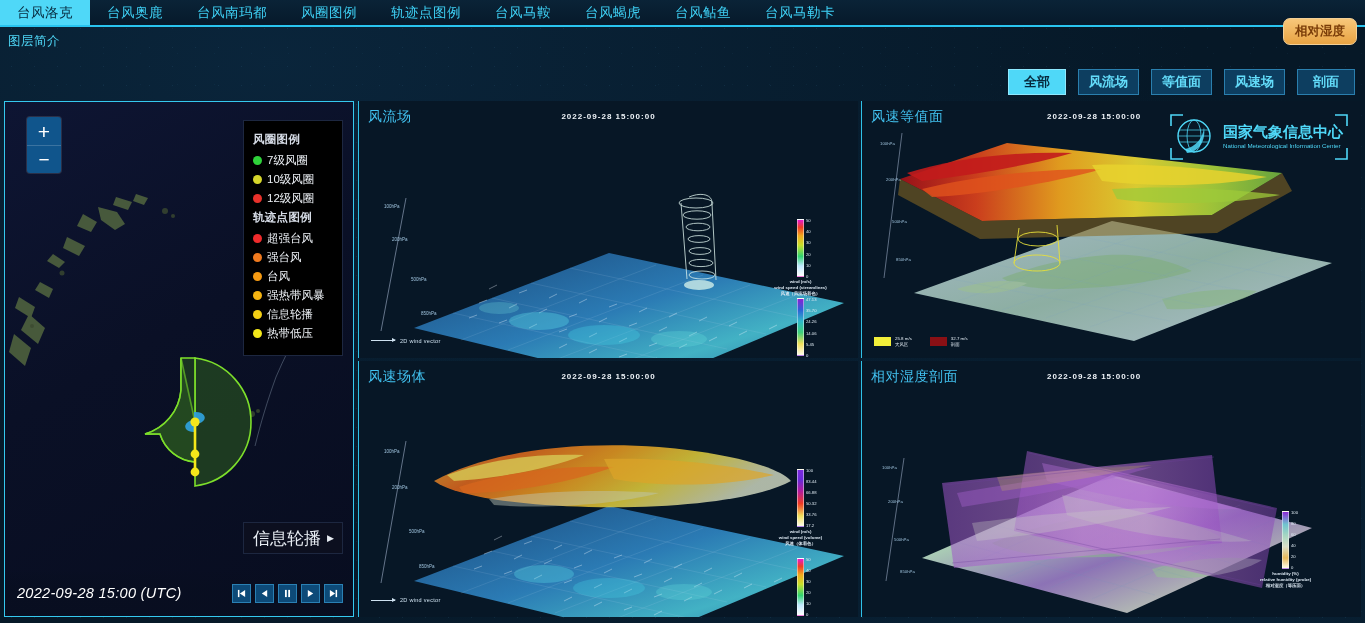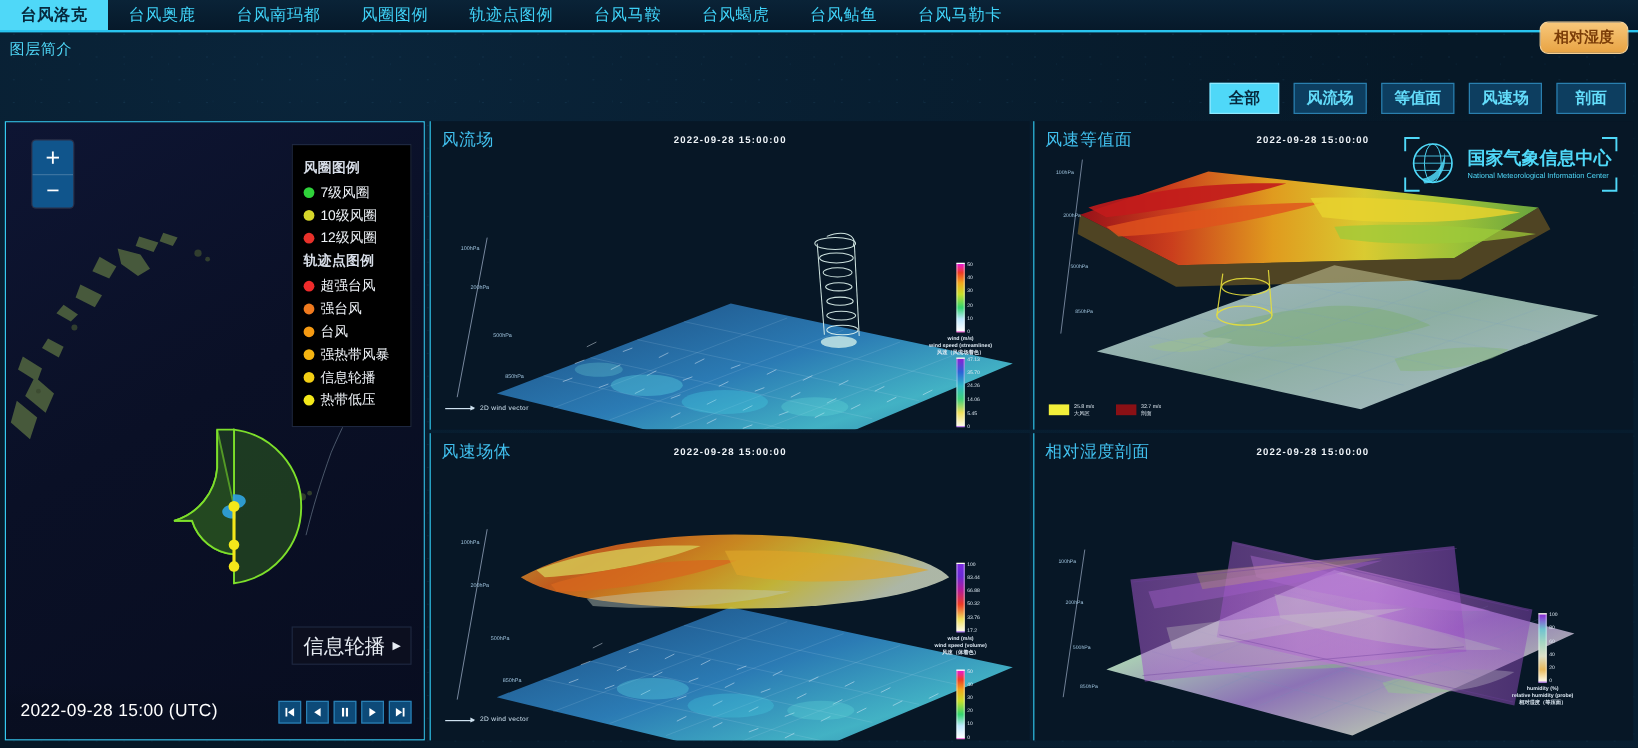--- a/index.html
+++ b/index.html
@@ -30,21 +30,21 @@
     position: relative; height: 27px; display: flex; align-items: stretch;
     border-bottom: 2px solid #29c4ef;
     background: linear-gradient(180deg,#0a2337,#06192a);
     z-index: 5;
   }
   .tab {
     display:flex; align-items:center; justify-content:center;
     padding: 0 17px; font-size: 13.5px; color: #3fd2f7; white-space: nowrap;
     cursor: pointer; letter-spacing: .5px;
   }
-  .tab.active { background: #4fd8f8; color: #06283c; font-weight: bold; }
+  .tab.active { background: #4fd8f8; color: #06283c; font-weight: normal; }
 
   
   #header { position: relative; height: 71px; }
   #intro-title {
     position:absolute; left: 8px; top: 6px;
     font-size: 12.5px; color: #4fd8f8; letter-spacing: .5px;
   }
   #intro-body {
     position:absolute; left: 8px; top: 25px; width: 1000px;
     font-size: 12.5px; line-height: 20px; color: #41c6ee; letter-spacing:.2px;
@@ -104,20 +104,21 @@
     gap:6px; padding-left:9px; z-index:5; cursor:pointer;
   }
   #broadcast .bl { font-size:17px; color:#e7ecf3; font-weight:normal;}
   #broadcast .tri { color:#e7ecf3; font-size:9px; }
 
   #timebar {
     position:absolute; left:0; right:0; bottom:0; height:46px;
     display:flex; align-items:center; justify-content:space-between;
     padding: 0 10px 0 12px; z-index:5;
     background: linear-gradient(180deg, rgba(8,14,32,.0), rgba(8,14,32,.85) 40%);
+    font-style: italic;
   }
   #timestamp { color:#fff; font-size:14.5px; letter-spacing:.3px; }
   #playctl { display:flex; gap:4px; }
   .pbtn { width:19px; height:19px; background:#0d4a78; border:1px solid #2a80b4;
           display:flex; align-items:center; justify-content:center; cursor:pointer;}
   .pbtn svg { display:block; }
 
   
   #grid { flex:1; display:grid; grid-template-columns:1fr 1fr; grid-template-rows:1fr 1fr; gap:3px; }
   .panel { position:relative; background:#071726; border-left:1px solid #2fc1e8; overflow:hidden; }

